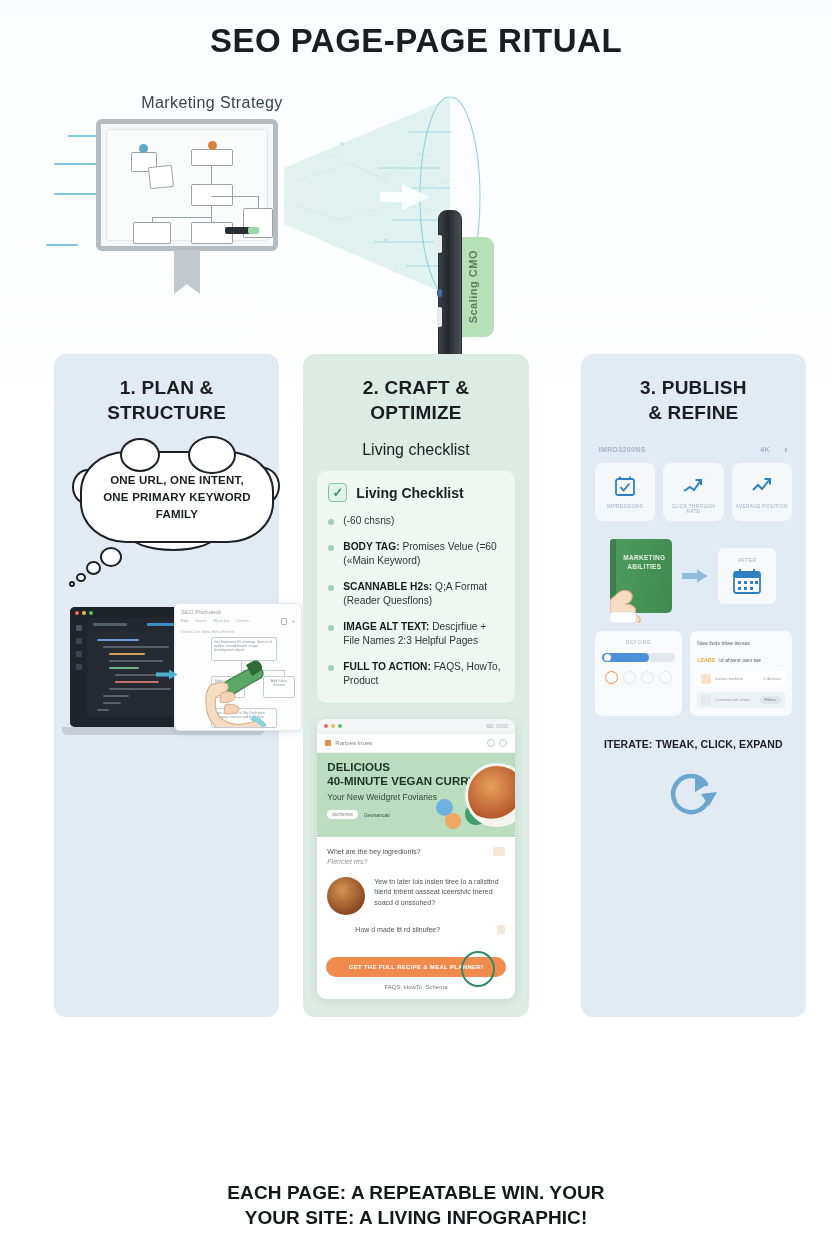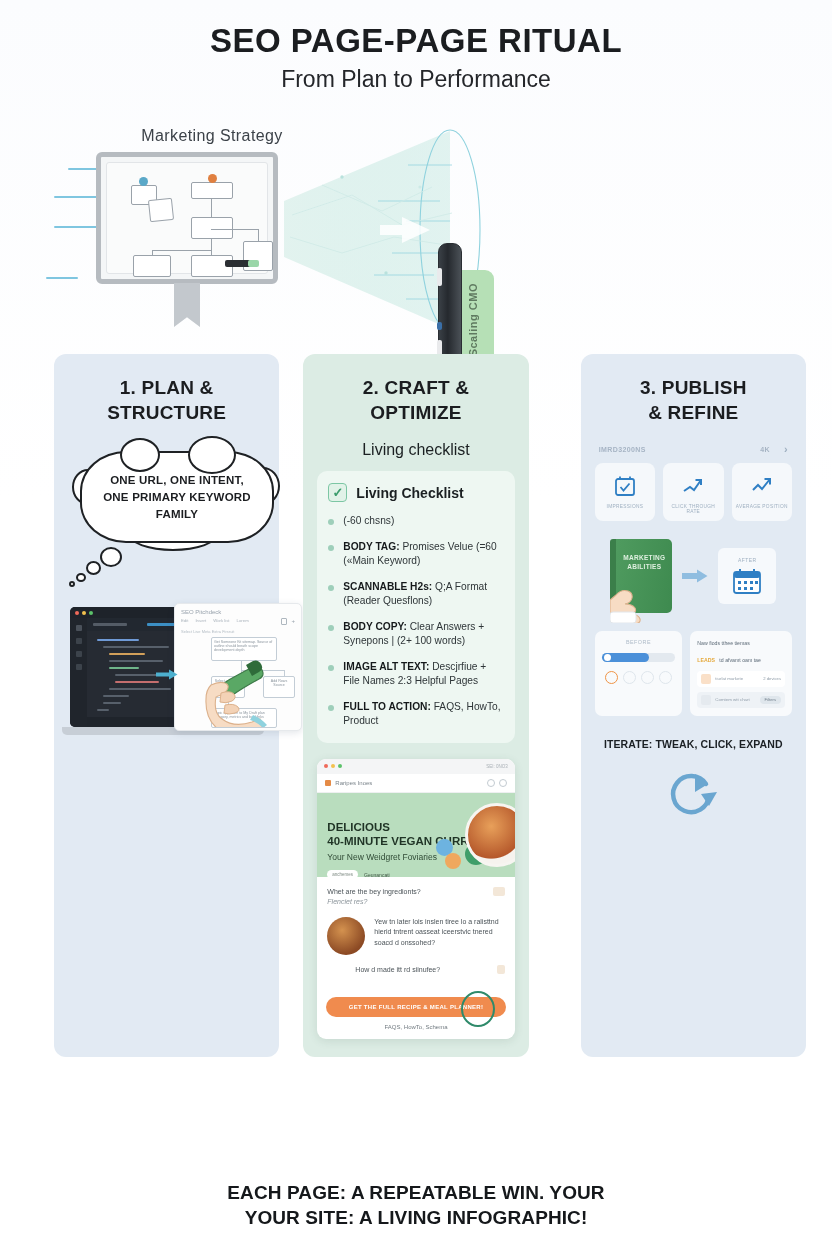--- a/index.html
+++ b/index.html
@@ -127,21 +127,21 @@
   
   .phone-mock { margin-top:16px; background:#fff; border-radius:9px; overflow:hidden;
       box-shadow:0 2px 10px rgba(40,70,60,.12); }
   .pm-bar { height:15px; background:#f4f5f6; display:flex; align-items:center; padding:0 7px; gap:3px;
       justify-content:space-between;}
   .pm-dots { display:flex; gap:3px; }
   .pm-time { font-size:4.5px; color:#aab1b6; }
   .pm-nav { height:19px; background:#fff; border-bottom:1px solid #eef0f1; display:flex; align-items:center;
       padding:0 8px; justify-content:space-between;}
   .pm-brand { font-size:6px; color:#7c858c; display:flex; gap:4px; align-items:center;}
-  .pm-hero { background:#b9ddbe; padding:28px 10px 10px; position:relative; height:84px; }
+  .pm-hero { background:#b9ddbe; padding:8px 10px 10px; position:relative; height:84px; }
   .pm-h1 { font-size:11.5px; font-weight:bold; color:#1f3325; line-height:1.2; }
   .pm-h2 { font-size:8.5px; color:#2f4a35; margin-top:4px; }
   .pm-pills { display:flex; gap:6px; margin-top:8px; align-items:center;}
   .pm-pill { background:#fff; border-radius:8px; font-size:4.5px; color:#7f8b84; padding:2px 5px;}
   .pm-pill2 { font-size:5px; color:#3f5644; }
   .pm-bowl { position:absolute; right:-14px; top:10px; width:64px; height:64px; border-radius:50%;
       background:radial-gradient(circle at 40% 35%,#e8a05a,#b5582b 62%,#f6f3ee 64%);
       border:3px solid #f7f5f1; }
   .pm-body { padding:10px 10px 12px; background:#fff; }
   .pm-q { font-size:7px; color:#4b5358; line-height:1.5; }
@@ -200,21 +200,20 @@
   .footer { position:absolute; left:0; bottom:18px; width:832px; text-align:center;
       font-size:19px; font-weight:bold; color:#15181b; line-height:1.32; letter-spacing:.1px;}
 </style>
 </head>
 <body>
 
 <div class="page">
 
   <div class="header">
     <div class="title">SEO PAGE-PAGE RITUAL</div>
-    <div class="subtitle">From Plan to Performance</div>
   </div>
 
   <div class="hero">
 
     <div class="hero-label">Marketing Strategy</div>
 
     <div class="arrows">
       <div class="arrow" style="left:6px;top:8px;width:40px;"></div>
       <div class="arrow noh" style="left:-8px;top:36px;width:56px;"></div>
       <div class="arrow" style="left:-8px;top:66px;width:54px;"></div>
@@ -399,24 +398,20 @@
         <div class="chk-item">
           <div class="chk-bullet"></div>
           <div class="chk-text"><b>BODY TAG:</b><span> Promises Velue (=60 («Main Keyword)</span></div>
         </div>
         <div class="chk-item">
           <div class="chk-bullet"></div>
           <div class="chk-text"><b>SCANNABLE H2s:</b><span> Q;A Format (Reader Quesflons)</span></div>
         </div>
         <div class="chk-item">
           <div class="chk-bullet"></div>
-          <div class="chk-text"><b>BODY COPY:</b><span> Clear Answers + Synepons | (2+ 100 words)</span></div>
-        </div>
-        <div class="chk-item">
-          <div class="chk-bullet"></div>
           <div class="chk-text"><b>IMAGE ALT TEXT:</b><span> Descjrfiue + File Names 2:3 Helpful Pages</span></div>
         </div>
         <div class="chk-item" style="margin-bottom:0;">
           <div class="chk-bullet"></div>
           <div class="chk-text"><b>FULL TO ACTION:</b><span> FAQS, HowTo, Product</span></div>
         </div>
       </div>
 
       <div class="phone-mock">
         <div class="pm-bar">

